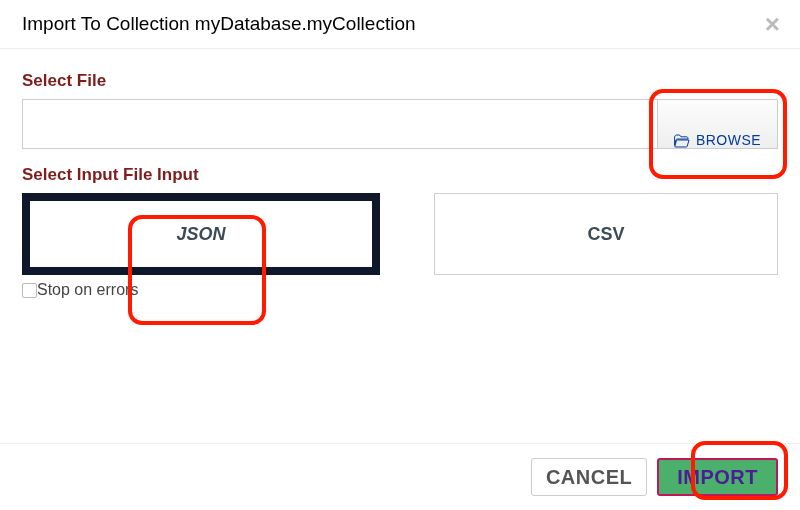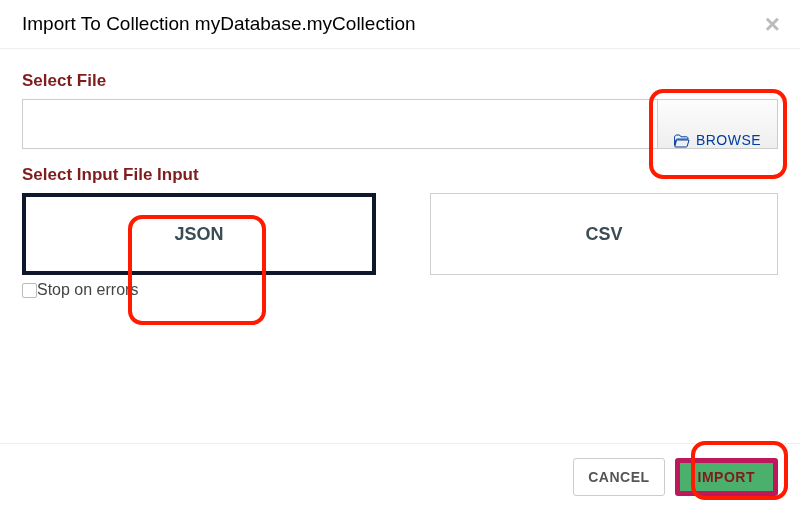--- a/index.html
+++ b/index.html
@@ -88,21 +88,21 @@
       height: 82px;
       display: flex;
       align-items: center;
       justify-content: center;
       font-size: 18px;
       font-weight: 700;
       color: #3c4c56;
       cursor: pointer;
       background: #fff;
     }
-    .type-btn.json { border: 4px solid #0f172a; }
+    .type-btn.json { border: 8px solid #0f172a; font-style: italic; }
     .type-btn.csv  { border: 1px solid #d0d0d0; margin-left: 32px; }
     .options-body { margin-top: 6px; }
     .checkbox-row {
       display: flex;
       align-items: center;
       font-size: 16px;
       color: #444;
     }
     .checkbox {
       width: 15px; height: 15px;
@@ -120,34 +120,34 @@
       padding: 14px 22px;
       position: relative;
     }
     .btn {
       height: 38px;
       padding: 0 14px;
       border-radius: 3px;
       display: flex;
       align-items: center;
       justify-content: flex-start;
-      font-size: 14px;
+      font-size: 20px;
       font-weight: 700;
       letter-spacing: 0.5px;
       cursor: pointer;
     }
     .btn-cancel {
       background: #fff;
       border: 1px solid #ccc;
       color: #555;
     }
     .btn-import {
       background: #4bb06b;
-      border: 5px solid #be185d;
-      color: #7f1d1d;
+      border: 2px solid #be185d;
+      color: #4c1d95;
       padding: 0 18px;
     }
     
     .highlight {
       position: absolute;
       border: 4px solid #ff1a00;
       border-radius: 14px;
       pointer-events: none;
     }
   </style>

